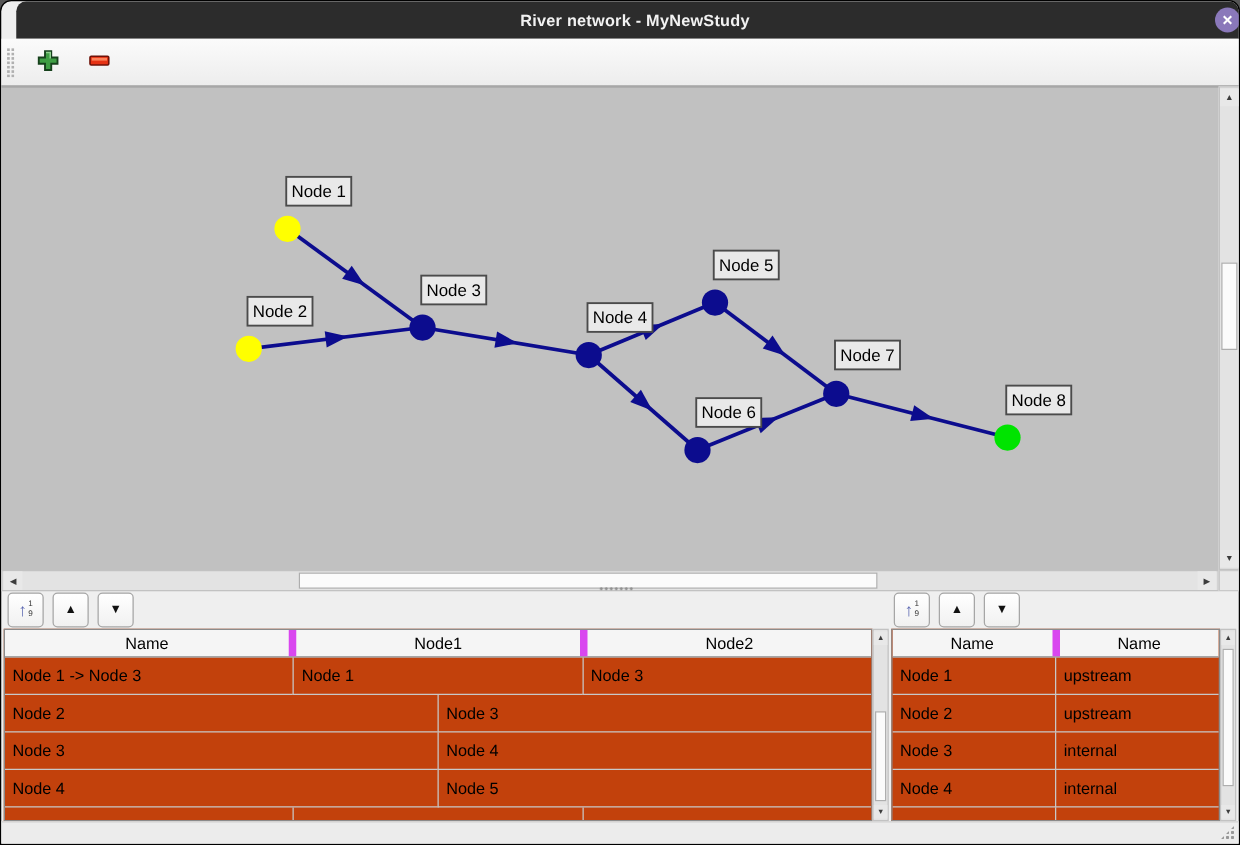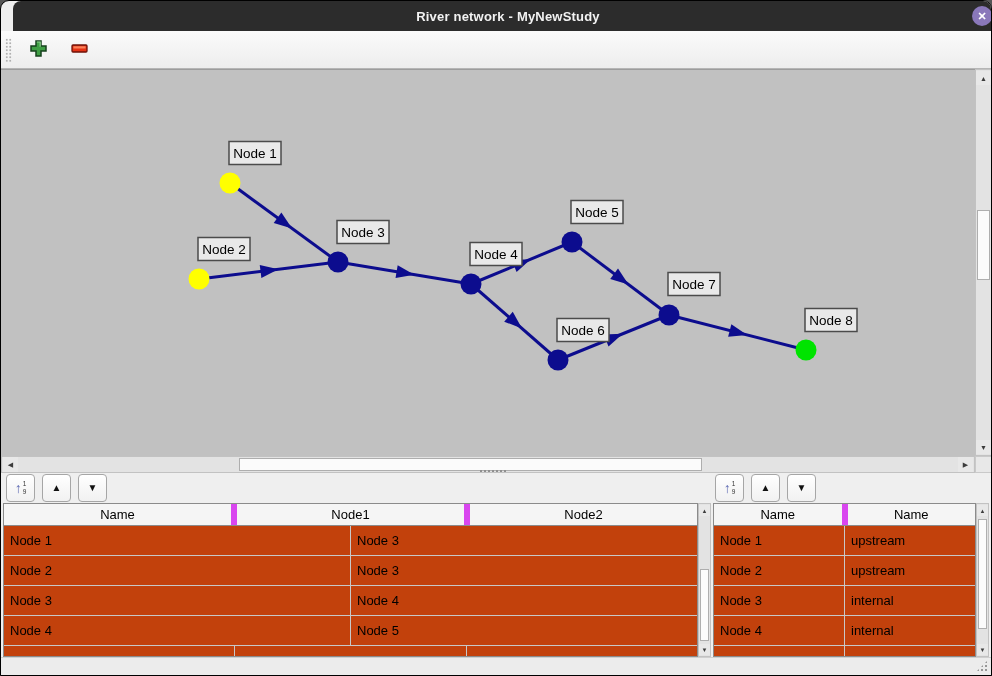--- a/index.html
+++ b/index.html
@@ -195,20 +195,21 @@
     </button>
   </div>
 
   <div id="left-table" class="dtable">
       <div class="thead">
         <div class="th">Name</div>
         <div class="th">Node1</div>
         <div class="th">Node2</div>
       </div>
       <div class="tr">
+        <div class="td">Node 1 -&gt; Node 3</div>
         <div class="td">Node 1</div>
         <div class="td">Node 3</div>
       </div>
       <div class="tr">
         <div class="td">Node 2</div>
         <div class="td">Node 3</div>
       </div>
       <div class="tr">
         <div class="td">Node 3</div>
         <div class="td">Node 4</div>

